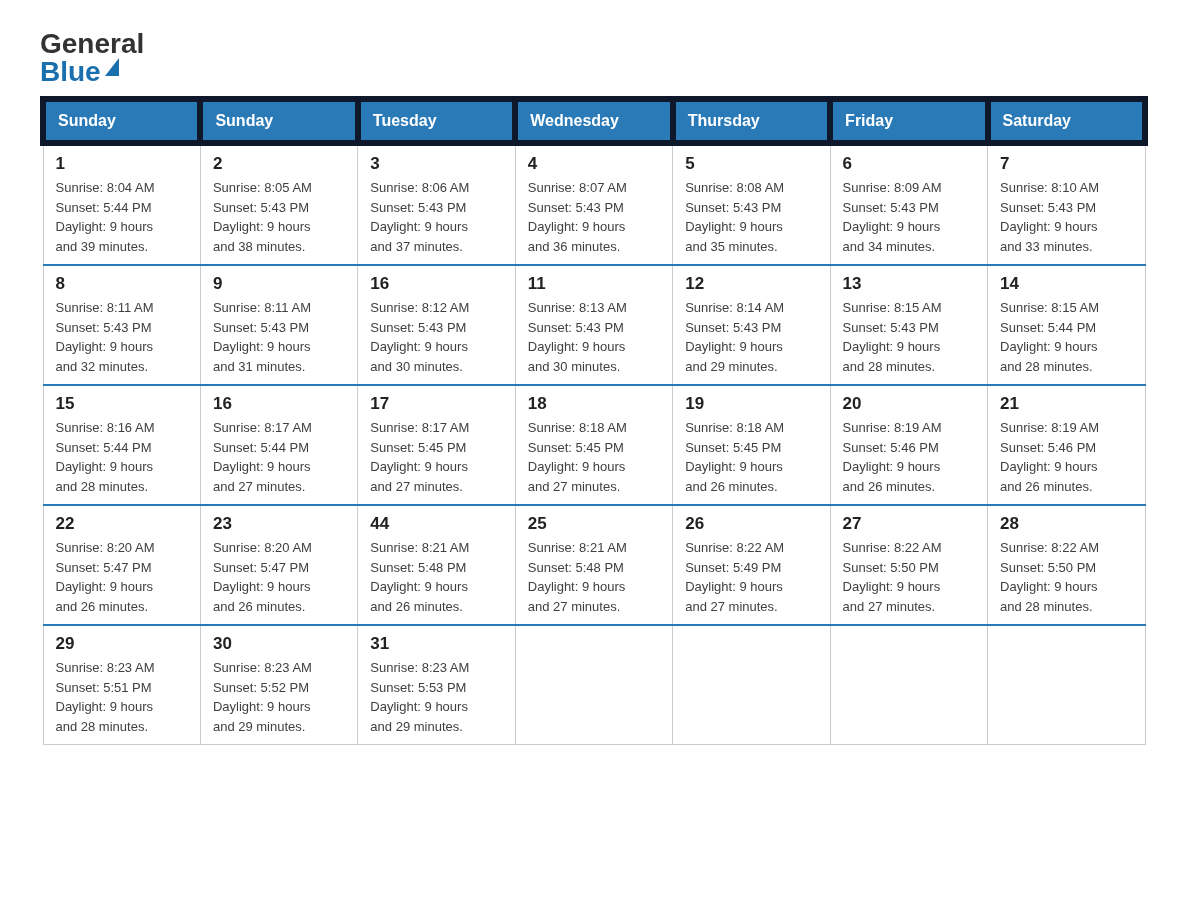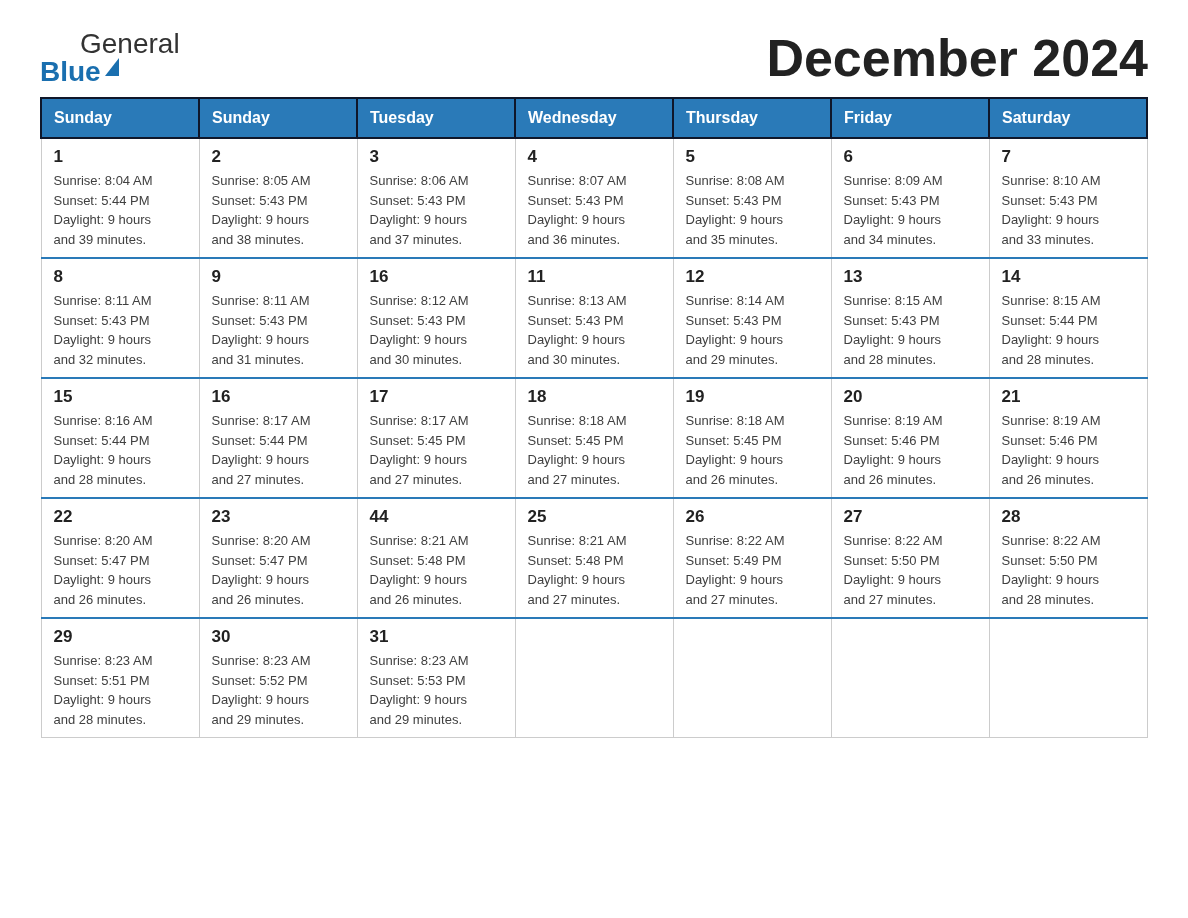--- a/index.html
+++ b/index.html
@@ -16,24 +16,23 @@
       align-items: flex-start;
       margin-bottom: 10px;
     }
     .logo {
       display: flex;
       flex-direction: column;
       align-items: flex-start;
     }
     .logo-general {
       font-size: 28px;
-      font-weight: normal;
+      font-weight: bold;
       color: #333;
       line-height: 1;
-      margin-left: 40px;
     }
     .logo-blue {
       font-size: 28px;
       font-weight: bold;
       color: #1a6faf;
       line-height: 1;
       display: flex;
       align-items: flex-start;
     }
     .logo-triangle {
@@ -63,21 +62,21 @@
       border-collapse: collapse;
       margin-top: 10px;
     }
     .calendar-table thead tr th {
       background-color: #2a7ab8;
       color: #fff;
       font-size: 16px;
       font-weight: bold;
       padding: 10px 12px;
       text-align: left;
-      border: 2px solid #0f172a;
+      border: 6px solid #0f172a;
     }
     .calendar-table tbody tr td {
       vertical-align: top;
       padding: 8px 12px;
       border: 1px solid #ccc;
       width: 14.28%;
       min-height: 100px;
       font-size: 13px;
       color: #333;
       background: #fff;
@@ -106,21 +105,20 @@
 
 <div class="header-section">
   <div class="logo">
     <span class="logo-general">General</span>
     <span class="logo-blue">
       <span>Blue</span>
       <div class="logo-triangle"></div>
     </span>
   </div>
   <div class="title-section">
-    <div class="month-title">December 2024</div>
   </div>
 </div>
 
 <table class="calendar-table">
   <thead>
     <tr>
     <th>Sunday</th>
         <th>Sunday</th>
         <th>Tuesday</th>
         <th>Wednesday</th>

